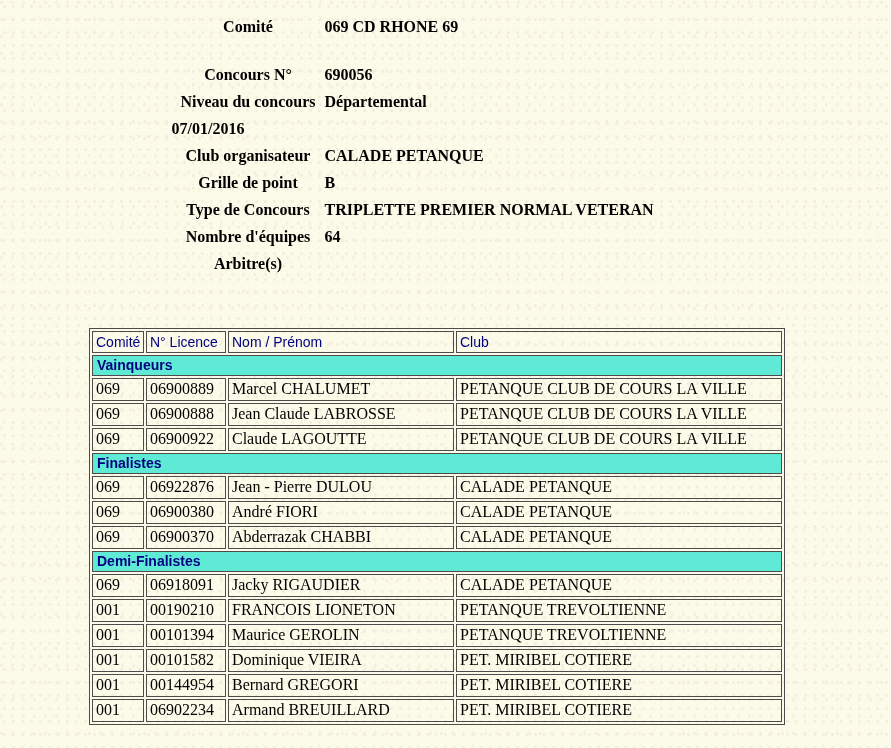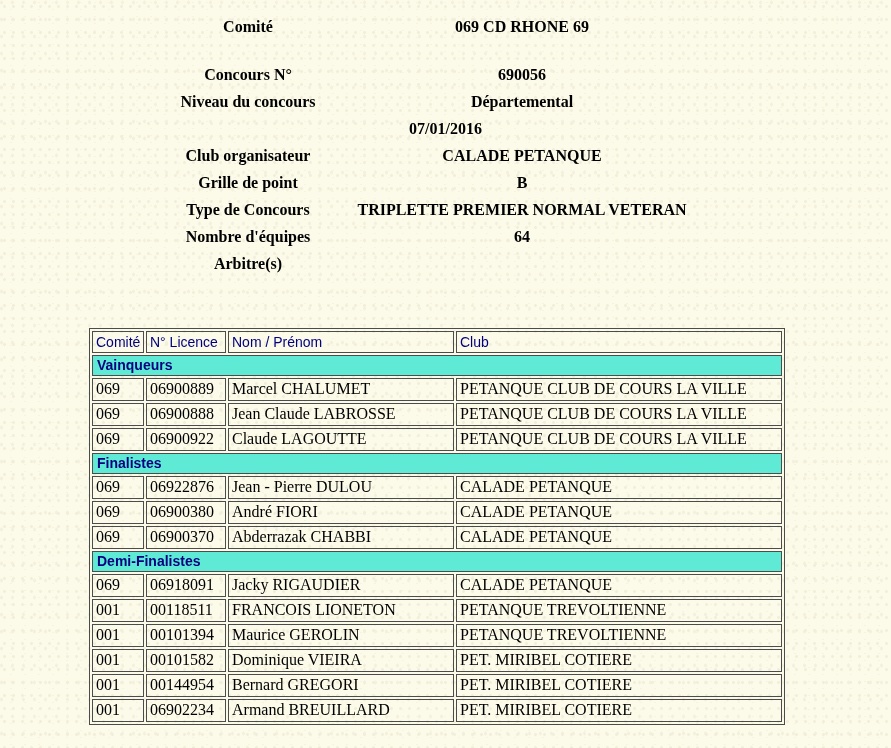--- a/index.html
+++ b/index.html
@@ -38,21 +38,20 @@
   }
   .hlabel {
     width: 153px;
     text-align: center;
     font-weight: bold;
     font-size: 16px;
     flex: 0 0 153px;
   }
   .hvalue {
     flex: 1 1 auto;
-    text-align: center;
     font-weight: bold;
     font-size: 16px;
     white-space: nowrap;
   }
 
   
   .results-wrap {
     margin-top: 51px;
     margin-left: 89px;
   }
@@ -191,21 +190,21 @@
           <td colspan="4" class="section">Demi-Finalistes</td>
         </tr>
         <tr>
           <td>069</td>
           <td>06918091</td>
           <td>Jacky RIGAUDIER</td>
           <td>CALADE PETANQUE</td>
         </tr>
         <tr>
           <td>001</td>
-          <td>00118511</td>
+          <td>00190210</td>
           <td>FRANCOIS LIONETON</td>
           <td>PETANQUE TREVOLTIENNE</td>
         </tr>
         <tr>
           <td>001</td>
           <td>00101394</td>
           <td>Maurice GEROLIN</td>
           <td>PETANQUE TREVOLTIENNE</td>
         </tr>
         <tr>

